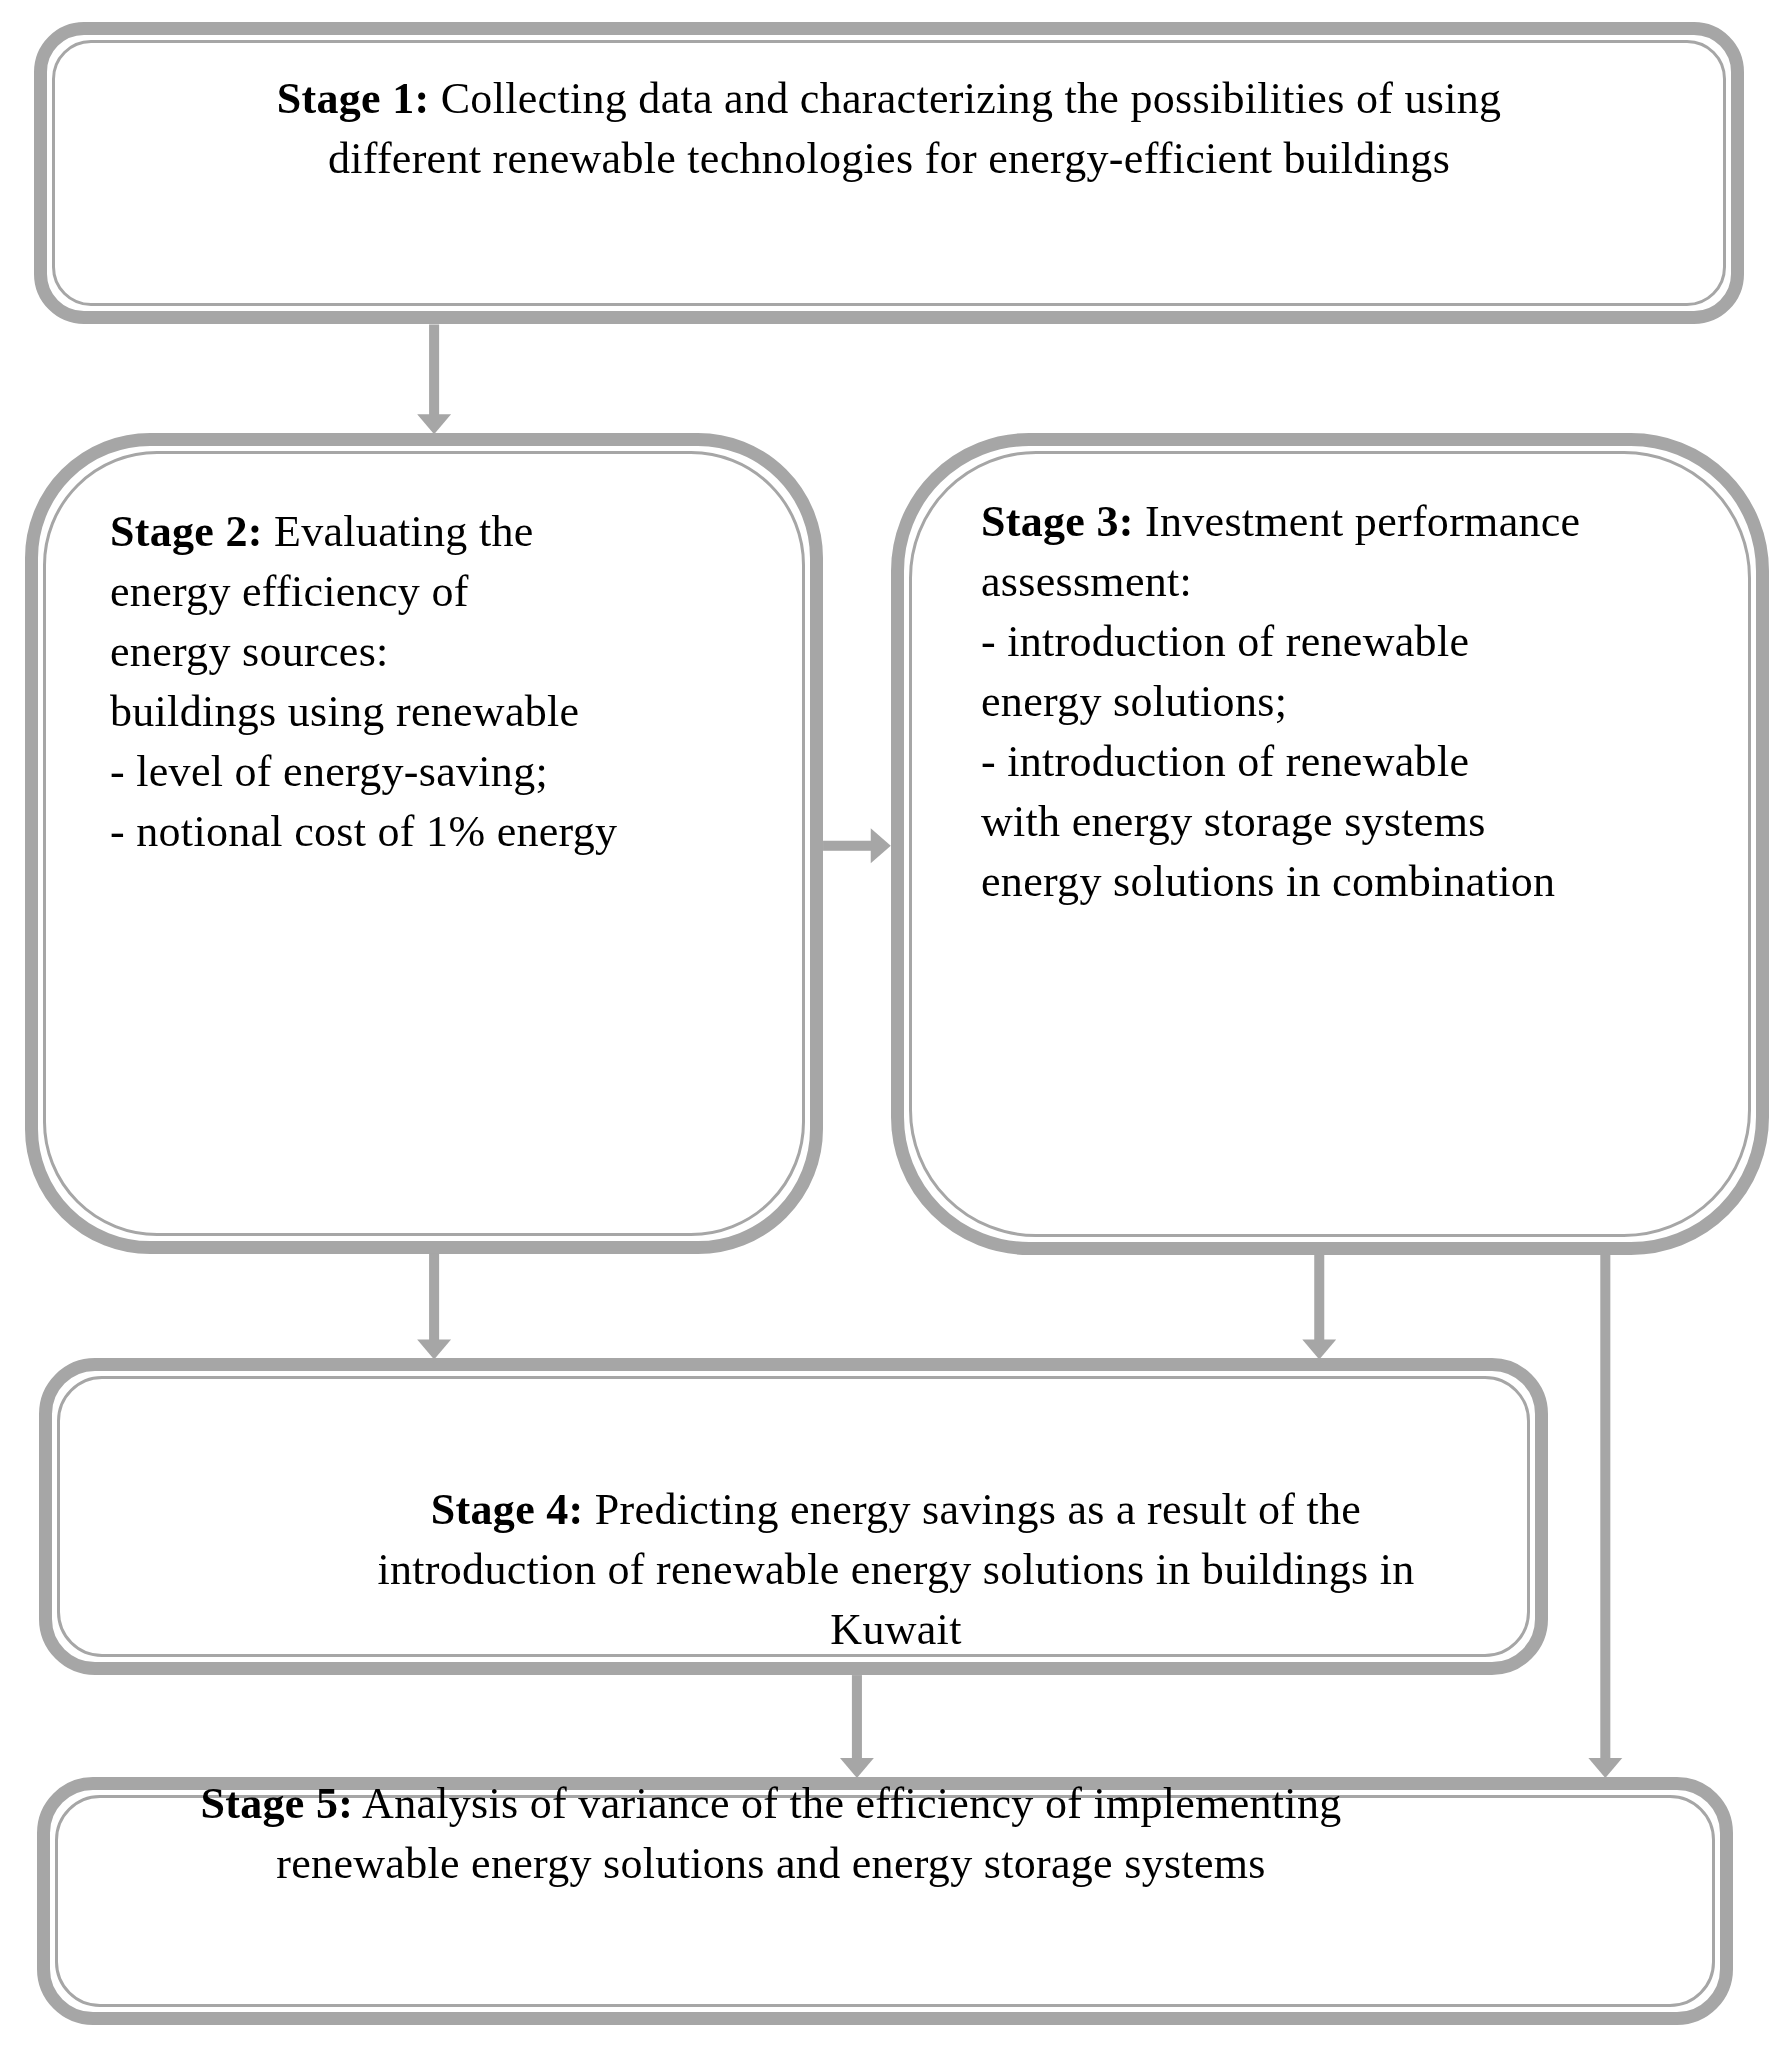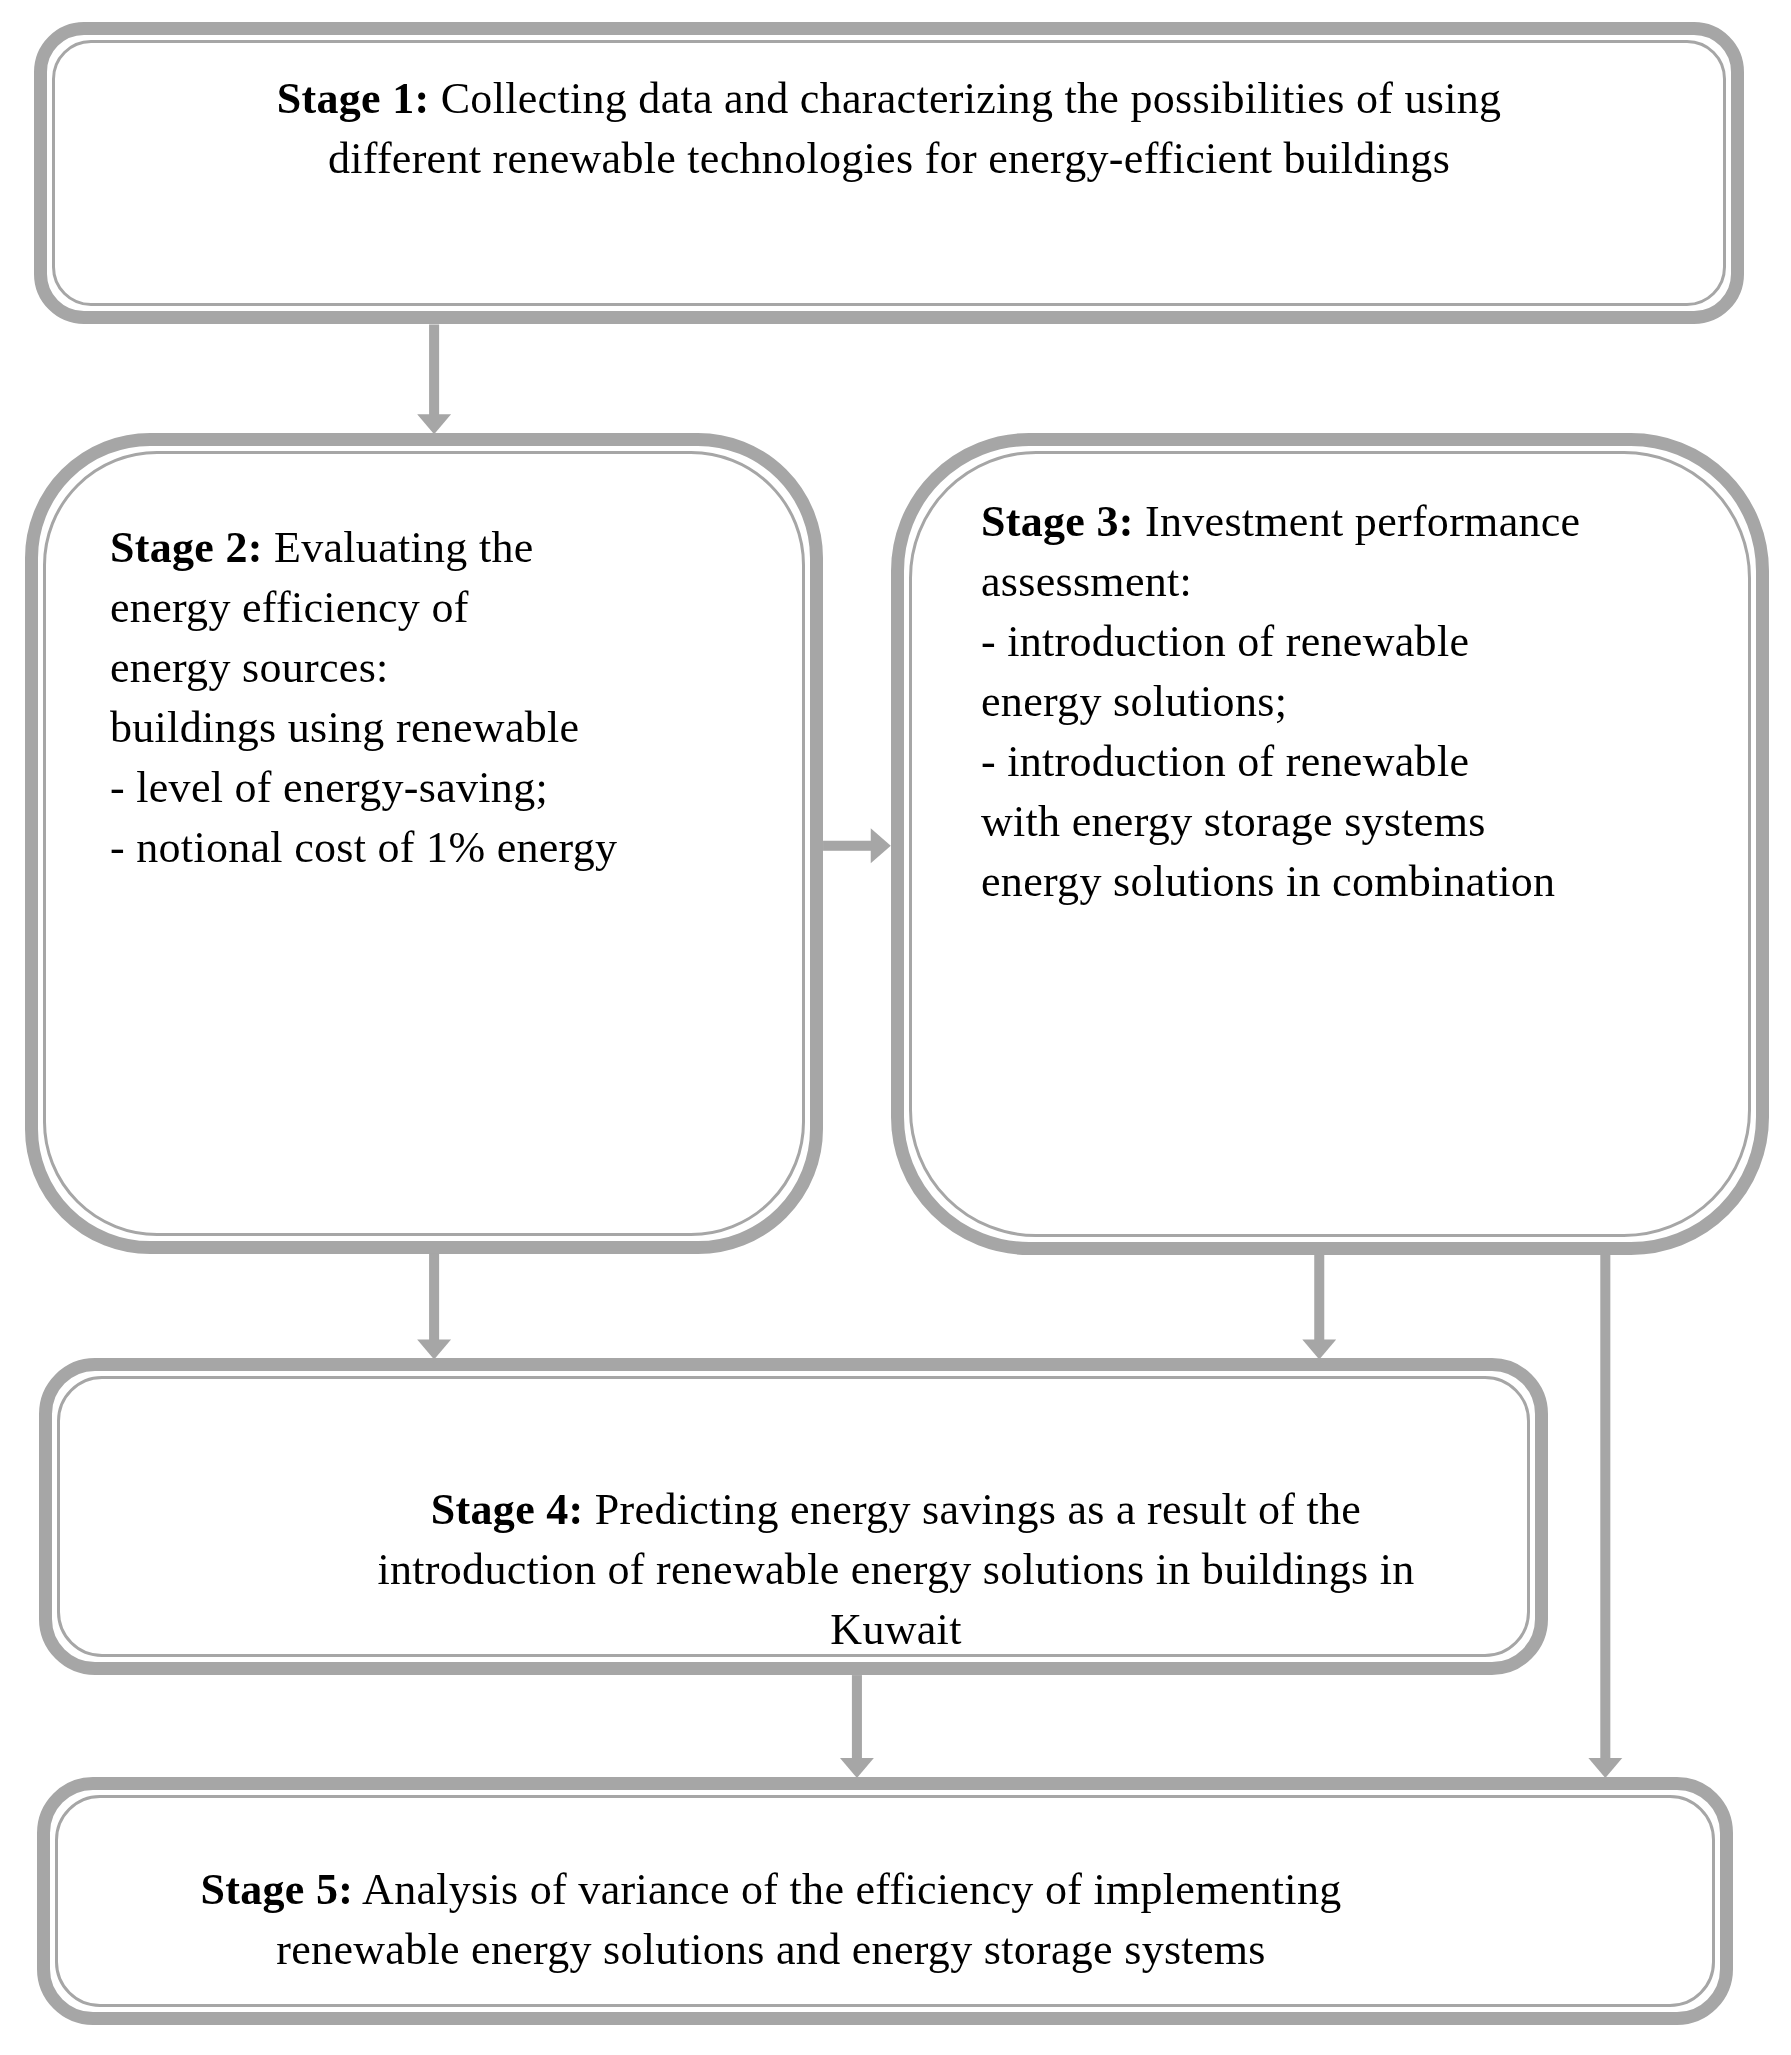--- a/index.html
+++ b/index.html
@@ -20,21 +20,21 @@
   <div class="inner" style="border-radius:39px;"></div>
 </div>
 <div class="txt center" style="left:34px; width:1710px; top:69px;">
   <div><b>Stage 1:</b><span> Collecting data and characterizing the possibilities of using</span></div>
   <div>different renewable technologies for energy-efficient buildings</div>
 </div>
 
 <div class="box" style="left:25px; top:433px; width:798px; height:821px; border-radius:125px;">
   <div class="inner" style="border-radius:114px;"></div>
 </div>
-<div class="txt" style="left:110px; top:518px; width:690px;">
+<div class="txt" style="left:110px; top:502px; width:690px;">
   <div><b>Stage 2:</b><span> Evaluating the</span></div>
   <div>energy efficiency of</div>
   <div>energy sources:</div>
   <div>buildings using renewable</div>
   <div>- level of energy-saving;</div>
   <div>- notional cost of 1% energy</div>
 </div>
 
 <div class="box" style="left:891px; top:433px; width:878px; height:822px; border-radius:138px;">
   <div class="inner" style="border-radius:127px;"></div>
@@ -54,21 +54,21 @@
 </div>
 <div class="txt center" style="left:39px; width:1714px; top:1480px;">
   <div><b>Stage 4:</b><span> Predicting energy savings as a result of the</span></div>
   <div>introduction of renewable energy solutions in buildings in</div>
   <div>Kuwait</div>
 </div>
 
 <div class="box" style="left:37px; top:1777px; width:1696px; height:248px; border-radius:56px;">
   <div class="inner" style="border-radius:45px;"></div>
 </div>
-<div class="txt center" style="left:37px; width:1468px; top:1860px;">
+<div class="txt center" style="left:37px; width:1468px; top:1774px;">
   <div><b>Stage 5:</b><span> Analysis of variance of the efficiency of implementing</span></div>
   <div>renewable energy solutions and energy storage systems</div>
 </div>
 
 <svg class="arrow-svg" style="left:0; top:0;" width="1791" height="2056" viewBox="0 0 2855 3277">
   <g fill="#a6a6a6" stroke="none">
 
     <g>
       <rect x="684" y="517" width="16" height="150"></rect>
       <polygon points="665,660 719,660 692,692"></polygon>

